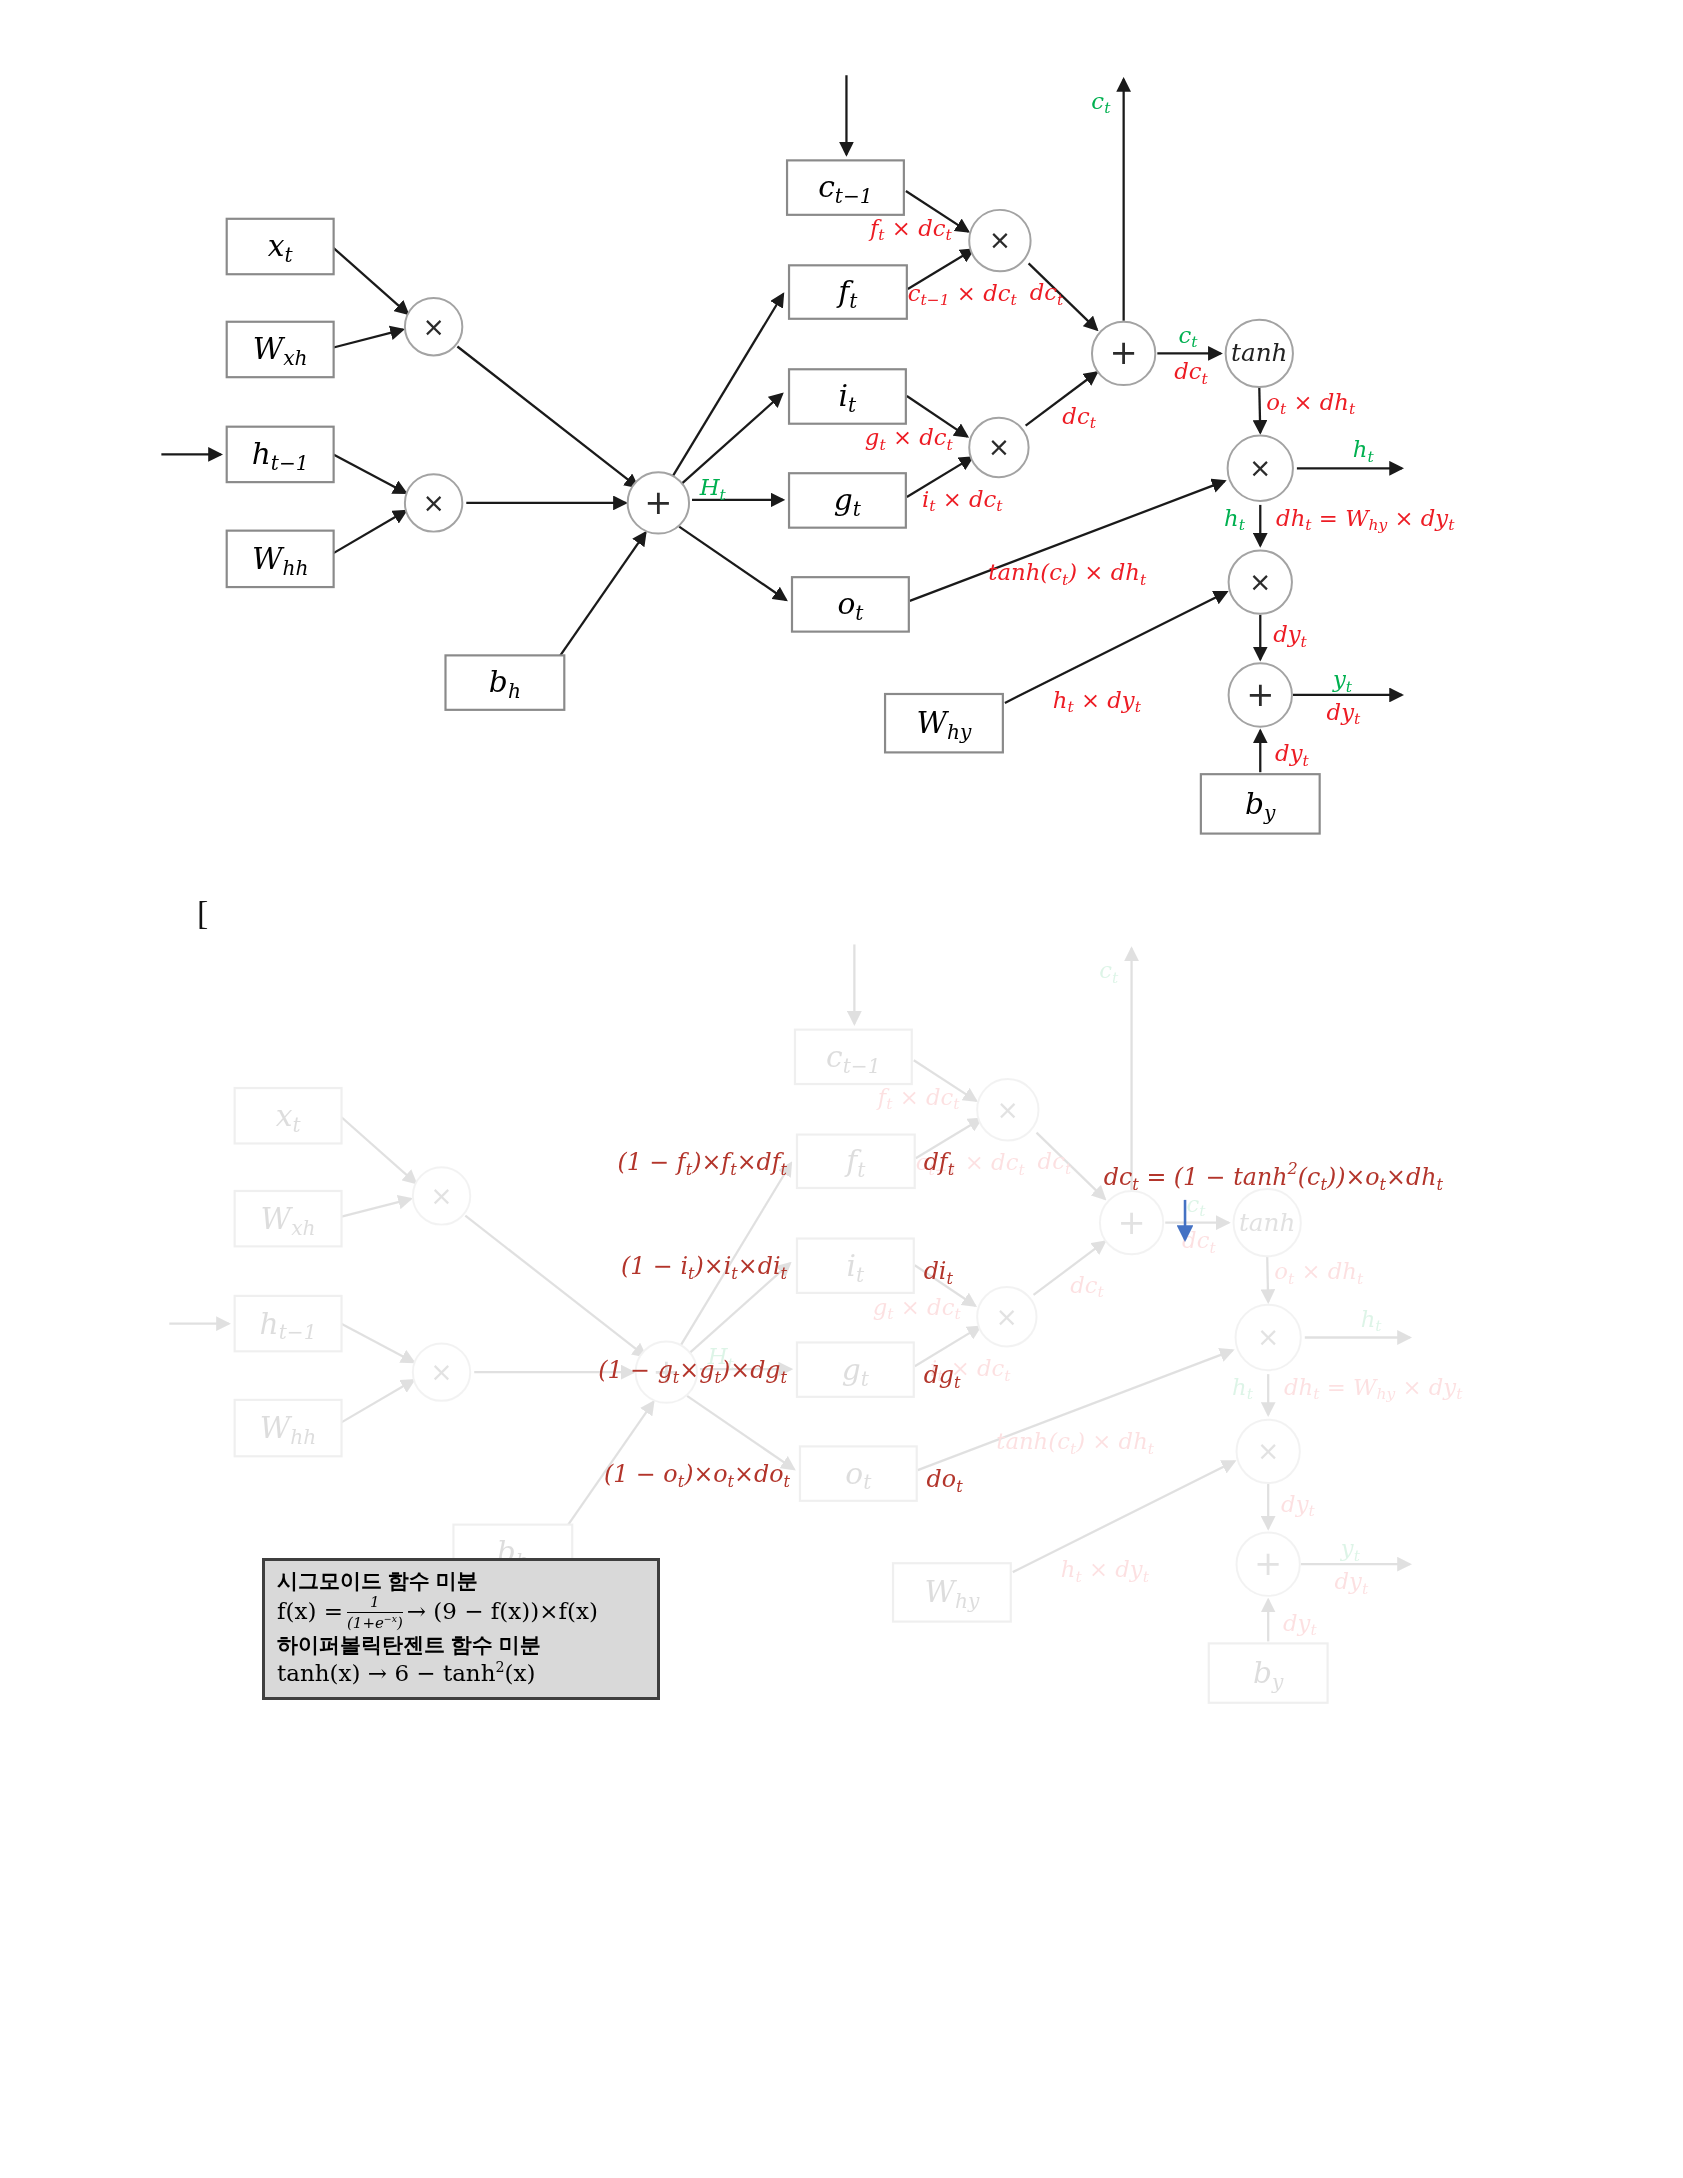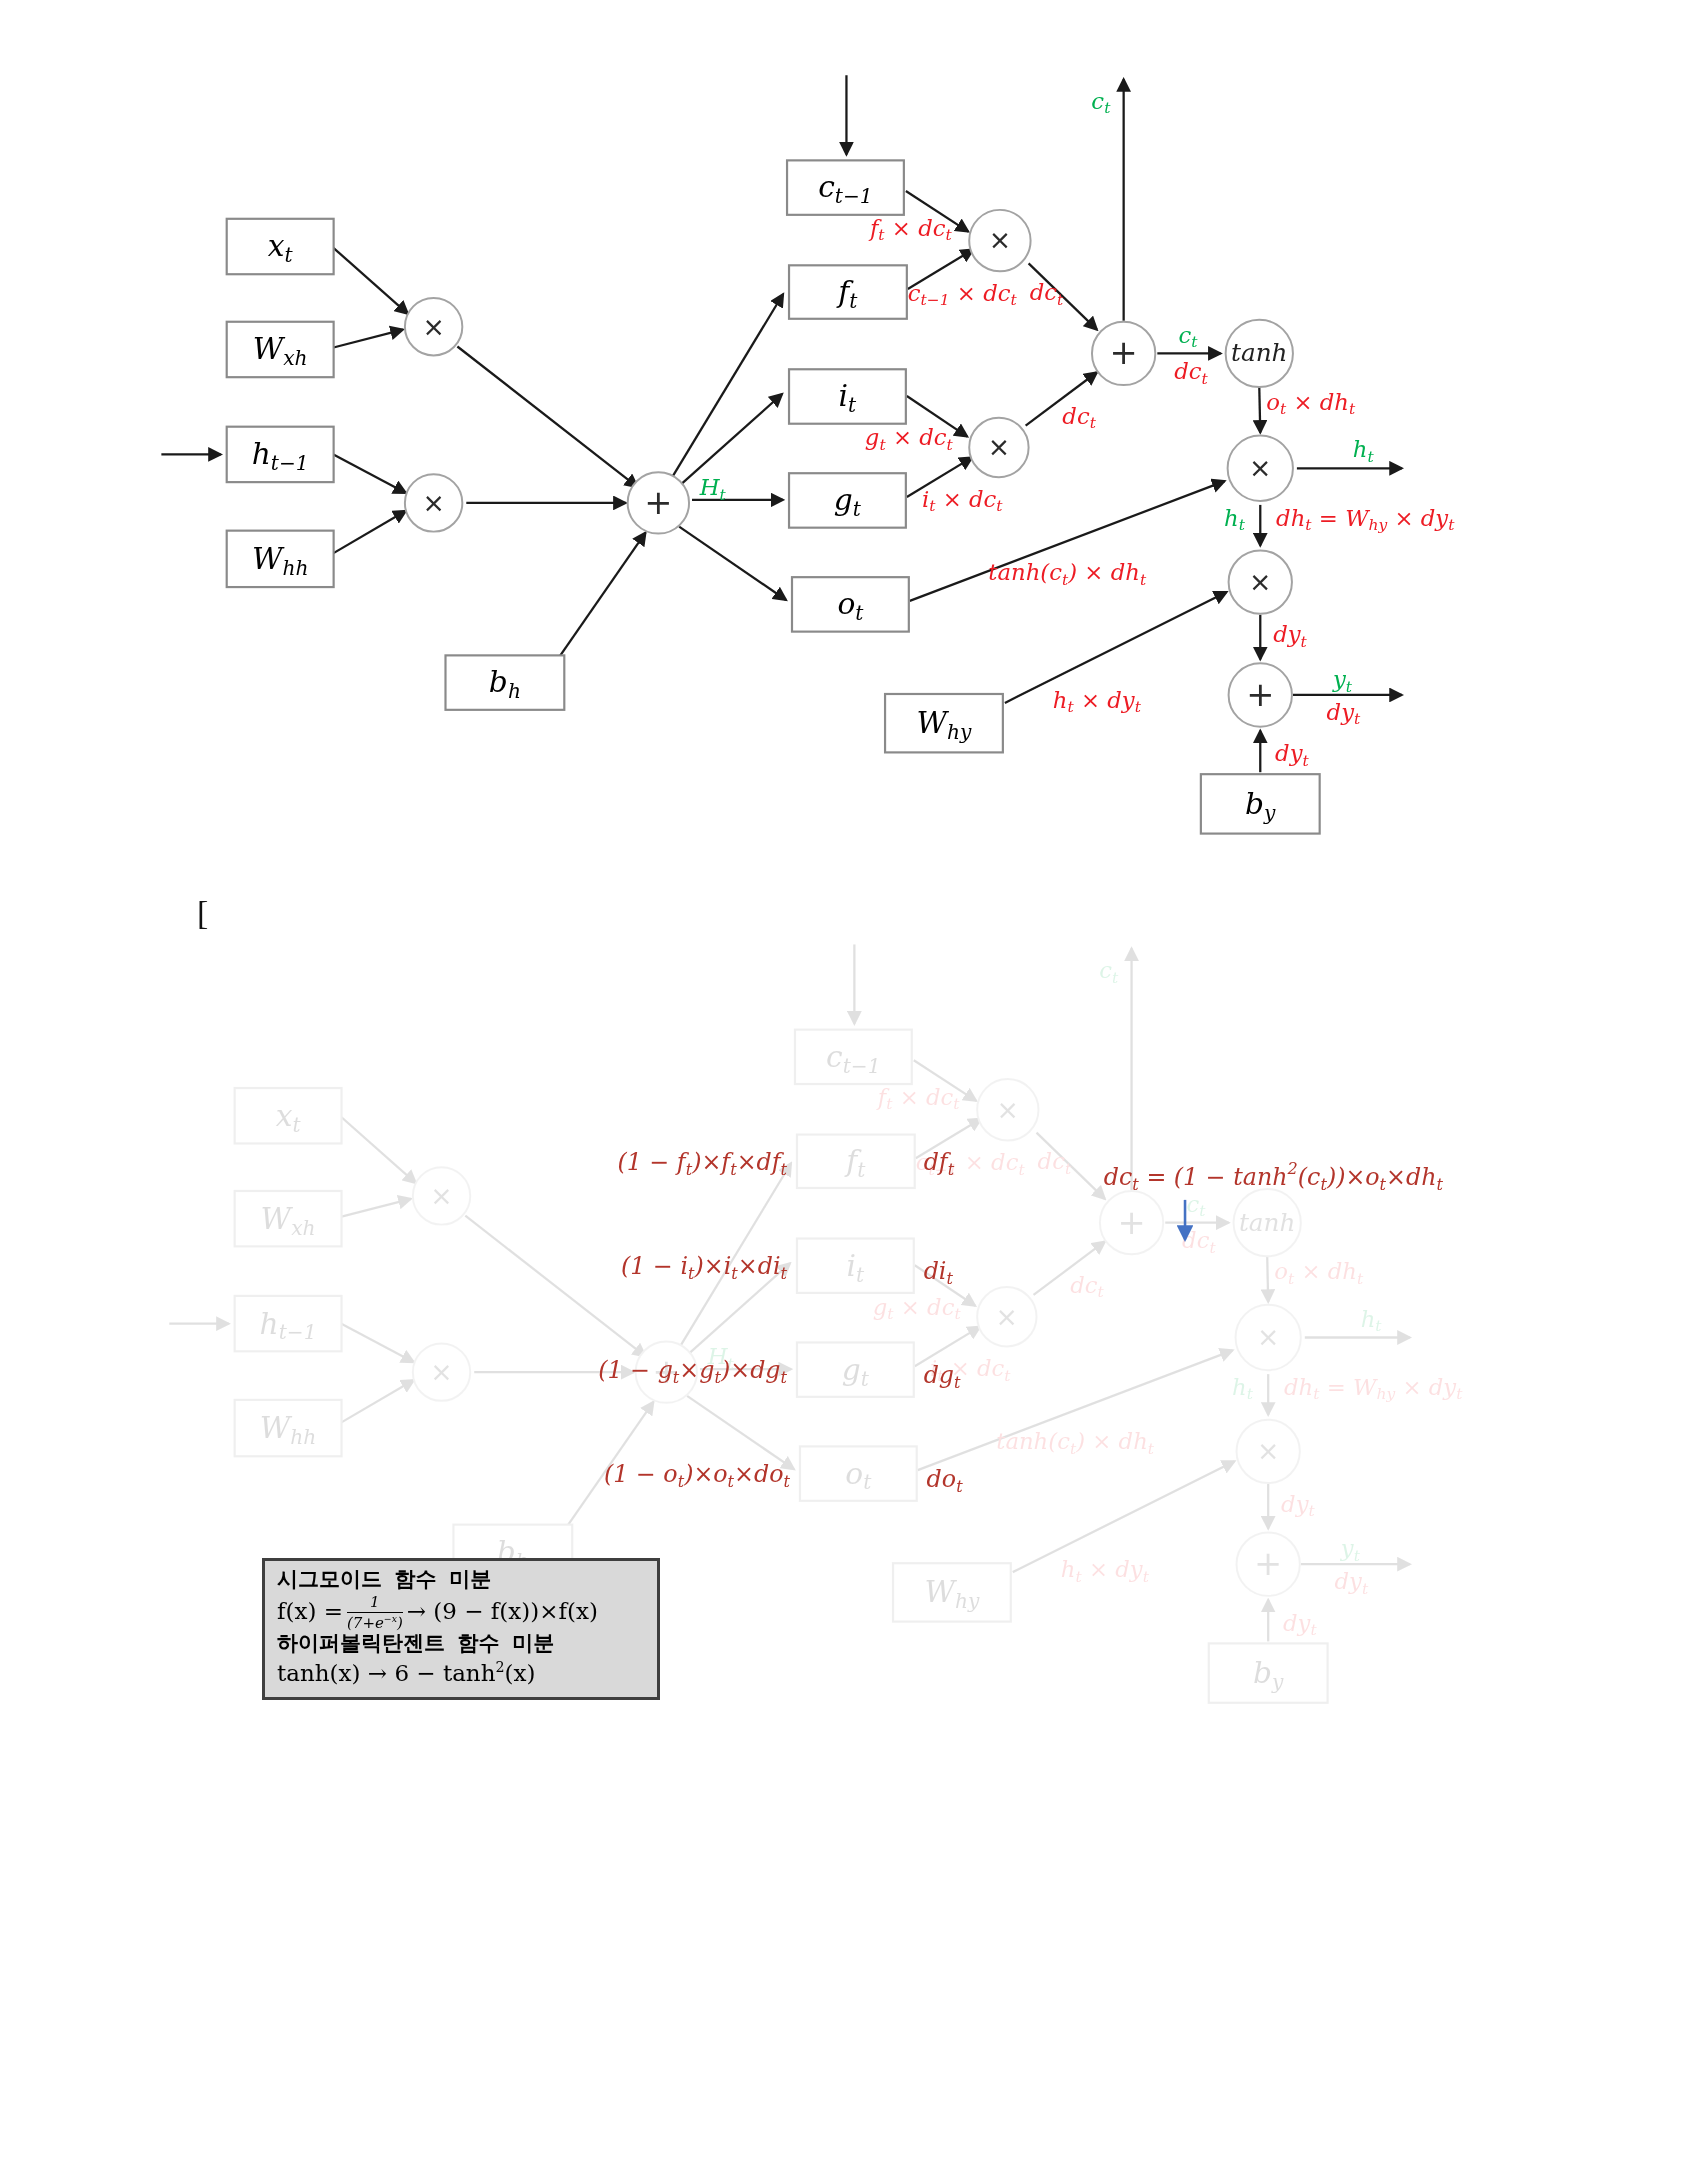--- a/index.html
+++ b/index.html
@@ -3,21 +3,21 @@
 <meta charset="utf-8">
 <style>
   html,body{margin:0;padding:0;background:#fff;}
   .canvas{position:relative;width:1683px;height:2178px;background:#ffffff;overflow:hidden;
           font-family:"Liberation Sans",sans-serif;}
   #diagram-svg{position:absolute;left:0;top:0;}
   .bracket{position:absolute;left:197px;top:894px;font-family:"Liberation Serif",serif;
            font-size:34px;color:#111;}
   .info-box{position:absolute;left:262px;top:1558px;width:368px;
             background:#d9d9d9;border:3px solid #3f3f3f;padding:7px 12px 9px 12px;}
-  .ib-title{font-family:Liberation Mono, monospace;font-weight:bold;font-size:21px;
+  .ib-title{font-family:Liberation Sans, sans-serif;font-weight:bold;font-size:21px;
             color:#000;line-height:1.25;}
   .ib-formula{font-family:"DejaVu Serif",serif;font-size:23px;color:#000;line-height:1.3;}
   .ib-formula .it{}
   .frac{display:inline-block;text-align:center;vertical-align:middle;margin:0 4px;}
   .frac .num{display:block;border-bottom:1.6px solid #000;font-size:15px;line-height:1.15;
              padding:0 4px;font-style:italic;}
   .frac .den{display:block;font-size:15px;line-height:1.2;font-style:italic;}
   sup{font-size:0.62em;}
 </style>
 </head>
@@ -323,21 +323,21 @@
         <text x="1115" y="1197" font-size="24" fill="#b3352b" text-anchor="start" font-family="&quot;DejaVu Serif&quot;,serif" font-style="italic"><tspan dy="0" font-size="24">dc</tspan><tspan dy="4.800000000000001" font-size="16.32">t</tspan><tspan dy="-4.800000000000001" font-size="24"> = (1 − tanh</tspan><tspan dy="-10.8" font-size="16.32">2</tspan><tspan dy="10.8" font-size="24">(c</tspan><tspan dy="4.800000000000001" font-size="16.32">t</tspan><tspan dy="-4.800000000000001" font-size="24">))×o</tspan><tspan dy="4.800000000000001" font-size="16.32">t</tspan><tspan dy="-4.800000000000001" font-size="24">×dh</tspan><tspan dy="4.800000000000001" font-size="16.32">t</tspan></text>
         <line x1="1197" y1="1212" x2="1197" y2="1252" stroke="#4472c4" stroke-width="2.6" marker-end="url(#arrB)"></line>
       </g>
     </svg>
 
   <div class="bracket">[</div>
 
   <div class="info-box">
     <div class="ib-title">시그모이드 함수 미분</div>
     <div class="ib-formula">
-      <span class="it">f(x) =</span><span class="frac"><span class="num">1</span><span class="den"><span>(7+e</span><sup>−x</sup><span>)</span></span></span><span class="it">→ (9 − f(x))×f(x)</span>
+      <span class="it">f(x) =</span><span class="frac"><span class="num">1</span><span class="den"><span>(1+e</span><sup>−x</sup><span>)</span></span></span><span class="it">→ (9 − f(x))×f(x)</span>
     </div>
     <div class="ib-title">하이퍼볼릭탄젠트 함수 미분</div>
     <div class="ib-formula">
       <span>tanh(x) → 6 − tanh</span><sup>2</sup><span>(x)</span>
     </div>
   </div>
 </div>
 
 
 </body></html>

